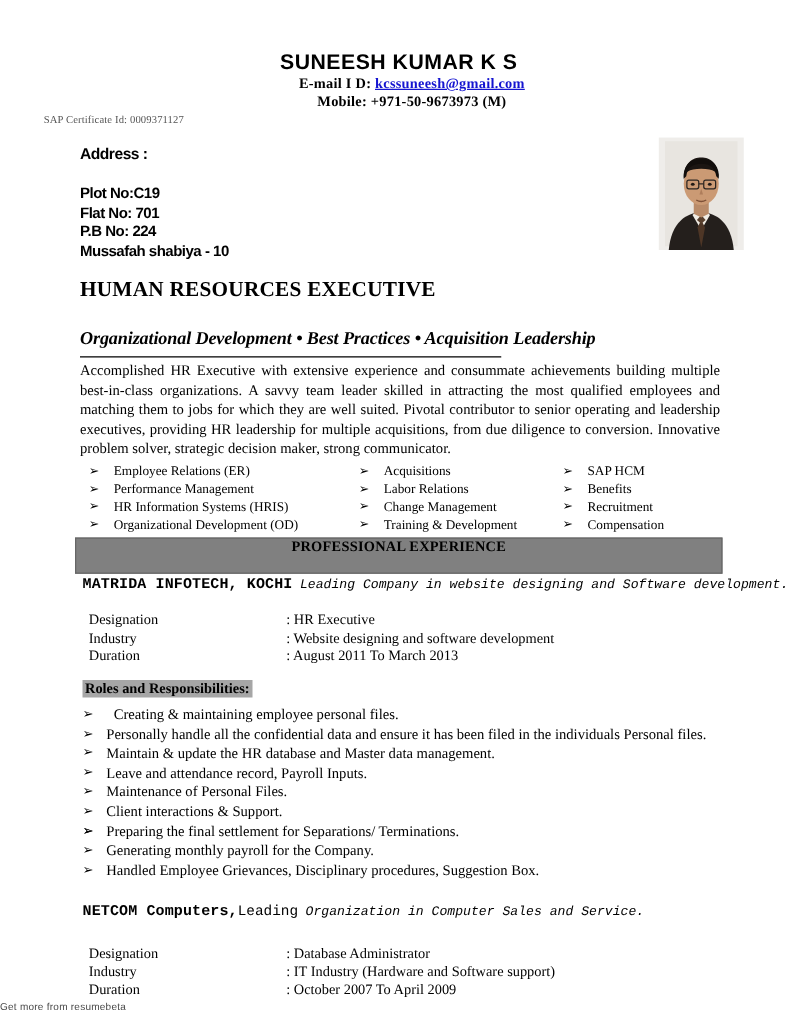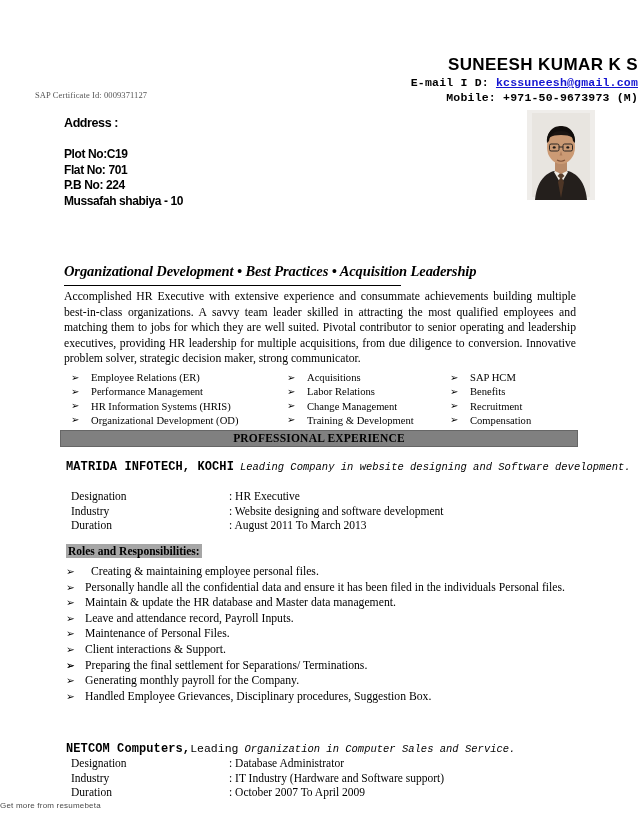--- a/index.html
+++ b/index.html
@@ -20,33 +20,33 @@
     position: relative;
     width: 638px;
     height: 826px;
     background: #ffffff;
   }
 
   
   .header-block {
     position: absolute;
     left: 0;
-    top: 55px;
+    top: 40px;
     width: 638px;
-    text-align: right;
+    text-align: center;
   }
   .full-name {
     font-family: "Liberation Sans", "DejaVu Sans", sans-serif;
     font-size: 17px;
     font-weight: bold;
     letter-spacing: 0.4px;
     line-height: 20px;
   }
   .contact-line {
-    font-family: Liberation Mono, monospace;
+    font-family: Liberation Serif, serif;
     font-size: 11.5px;
     font-weight: bold;
     line-height: 15px;
     letter-spacing: 0.2px;
     padding-left: 21px;
   }
   .email-link {
     color: #1414d0;
     text-decoration: underline;
     font-weight: bold;
@@ -155,41 +155,41 @@
     top: -0.5px;
     font-size: 10px;
   }
 
   
   .section-bar {
     position: absolute;
     left: 60px;
     top: 430px;
     width: 518px;
-    height: 17px;
+    height: 29px;
     background: #808080;
     border: 1px solid #666;
     box-sizing: border-box;
     text-align: center;
     font-size: 11.5px;
     font-weight: bold;
     line-height: 15px;
     letter-spacing: 0.2px;
   }
 
   
   .company-line {
     position: absolute;
     left: 66px;
     font-size: 12px;
     white-space: nowrap;
     font-family: Liberation Mono, monospace;
   }
   .company-line.first { top: 460px; }
-  .company-line.second { top: 722px; margin-top: 20px; }
+  .company-line.second { top: 722px; }
   .company-name { font-weight: bold; letter-spacing: 0.1px; }
   .company-desc { font-style: italic; font-size: 10.5px; margin-left: 6px; }
   .company-lead { font-size: 11.5px; }
 
   
   .detail-table {
     position: absolute;
     left: 71px;
     font-size: 11.5px;
     line-height: 14.6px;
@@ -293,20 +293,21 @@
   </div>
 
   <div class="address-block">
     <div class="address-title">Address :</div>
     <div class="address-line">Plot No:C19</div>
     <div class="address-line">Flat No: 701</div>
     <div class="address-line">P.B No: 224</div>
     <div class="address-line">Mussafah shabiya - 10</div>
   </div>
 
+  <div class="job-title">HUMAN RESOURCES EXECUTIVE</div>
   <div class="tagline-wrap">
     <span class="tagline">Organizational Development • Best Practices • Acquisition Leadership</span>
   </div>
   <div class="tagline-rule"></div>
 
   <div class="summary">Accomplished HR Executive with extensive experience and consummate achievements building multiple best-in-class organizations. A savvy team leader skilled in attracting the most qualified employees and matching them to jobs  for which they are well suited. Pivotal contributor to senior operating and leadership executives, providing HR  leadership for multiple acquisitions, from due diligence to conversion. Innovative problem solver, strategic decision  maker, strong communicator.</div>
 
   <div class="skills">
     <div class="skills-col c1">
       <div class="skill-item"><span class="arrow">➢</span><span>Employee Relations (ER)</span></div>

